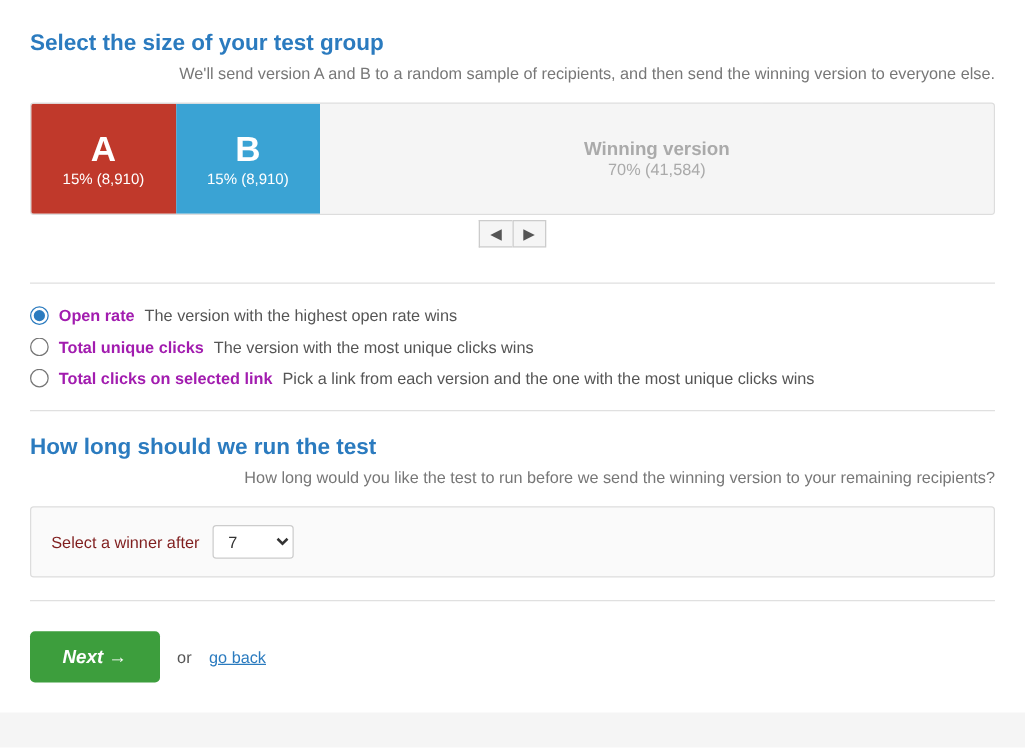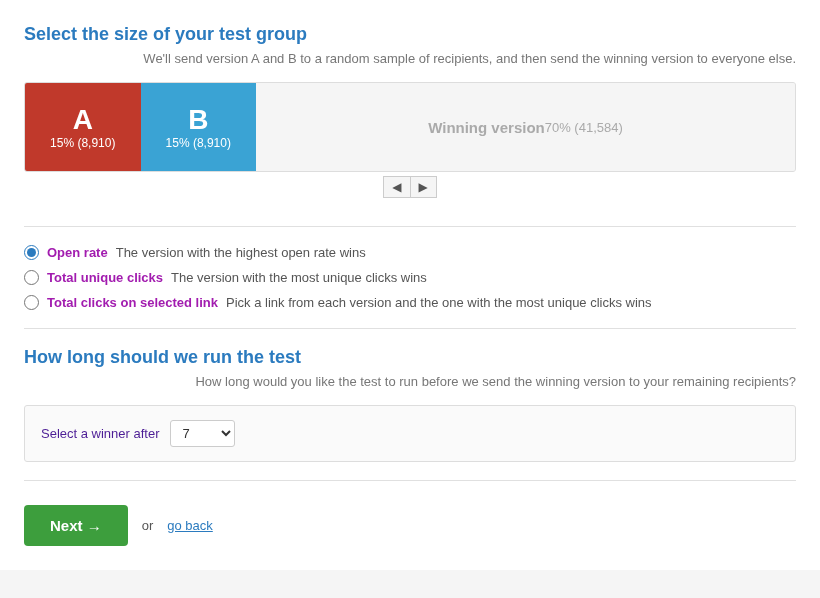--- a/index.html
+++ b/index.html
@@ -54,21 +54,21 @@
       width: 15%;
       display: flex;
       flex-direction: column;
       align-items: center;
       justify-content: center;
       color: #fff;
     }
     .bar-win {
       flex: 1;
       display: flex;
-      flex-direction: row;
+      flex-direction: column;
       align-items: center;
       justify-content: center;
       color: #999;
       background: #f5f5f5;
       text-align: center;
     }
     .bar-label-letter {
       font-size: 28px;
       font-weight: bold;
     }
@@ -147,21 +147,21 @@
       border-radius: 3px;
       background: #fafafa;
       padding: 14px 16px;
       display: flex;
       align-items: center;
       gap: 10px;
       margin-top: 10px;
     }
     .duration-label {
       font-size: 13px;
-      color: #4c1d95;
+      color: #7f1d1d;
     }
     .duration-select {
       border: 1px solid #ccc;
       border-radius: 3px;
       padding: 4px 20px 4px 8px;
       font-size: 13px;
       background: #fff;
       appearance: auto;
       cursor: pointer;
       color: #333;
@@ -179,20 +179,21 @@
       color: #fff;
       border: none;
       border-radius: 4px;
       padding: 12px 26px;
       font-size: 15px;
       font-weight: bold;
       cursor: pointer;
       display: flex;
       align-items: center;
       gap: 8px;
+      font-style: italic;
     }
     .go-back-text {
       font-size: 13px;
       color: #555;
     }
     .go-back-link {
       color: #2b7bbf;
       text-decoration: underline;
       cursor: pointer;
       font-size: 13px;

